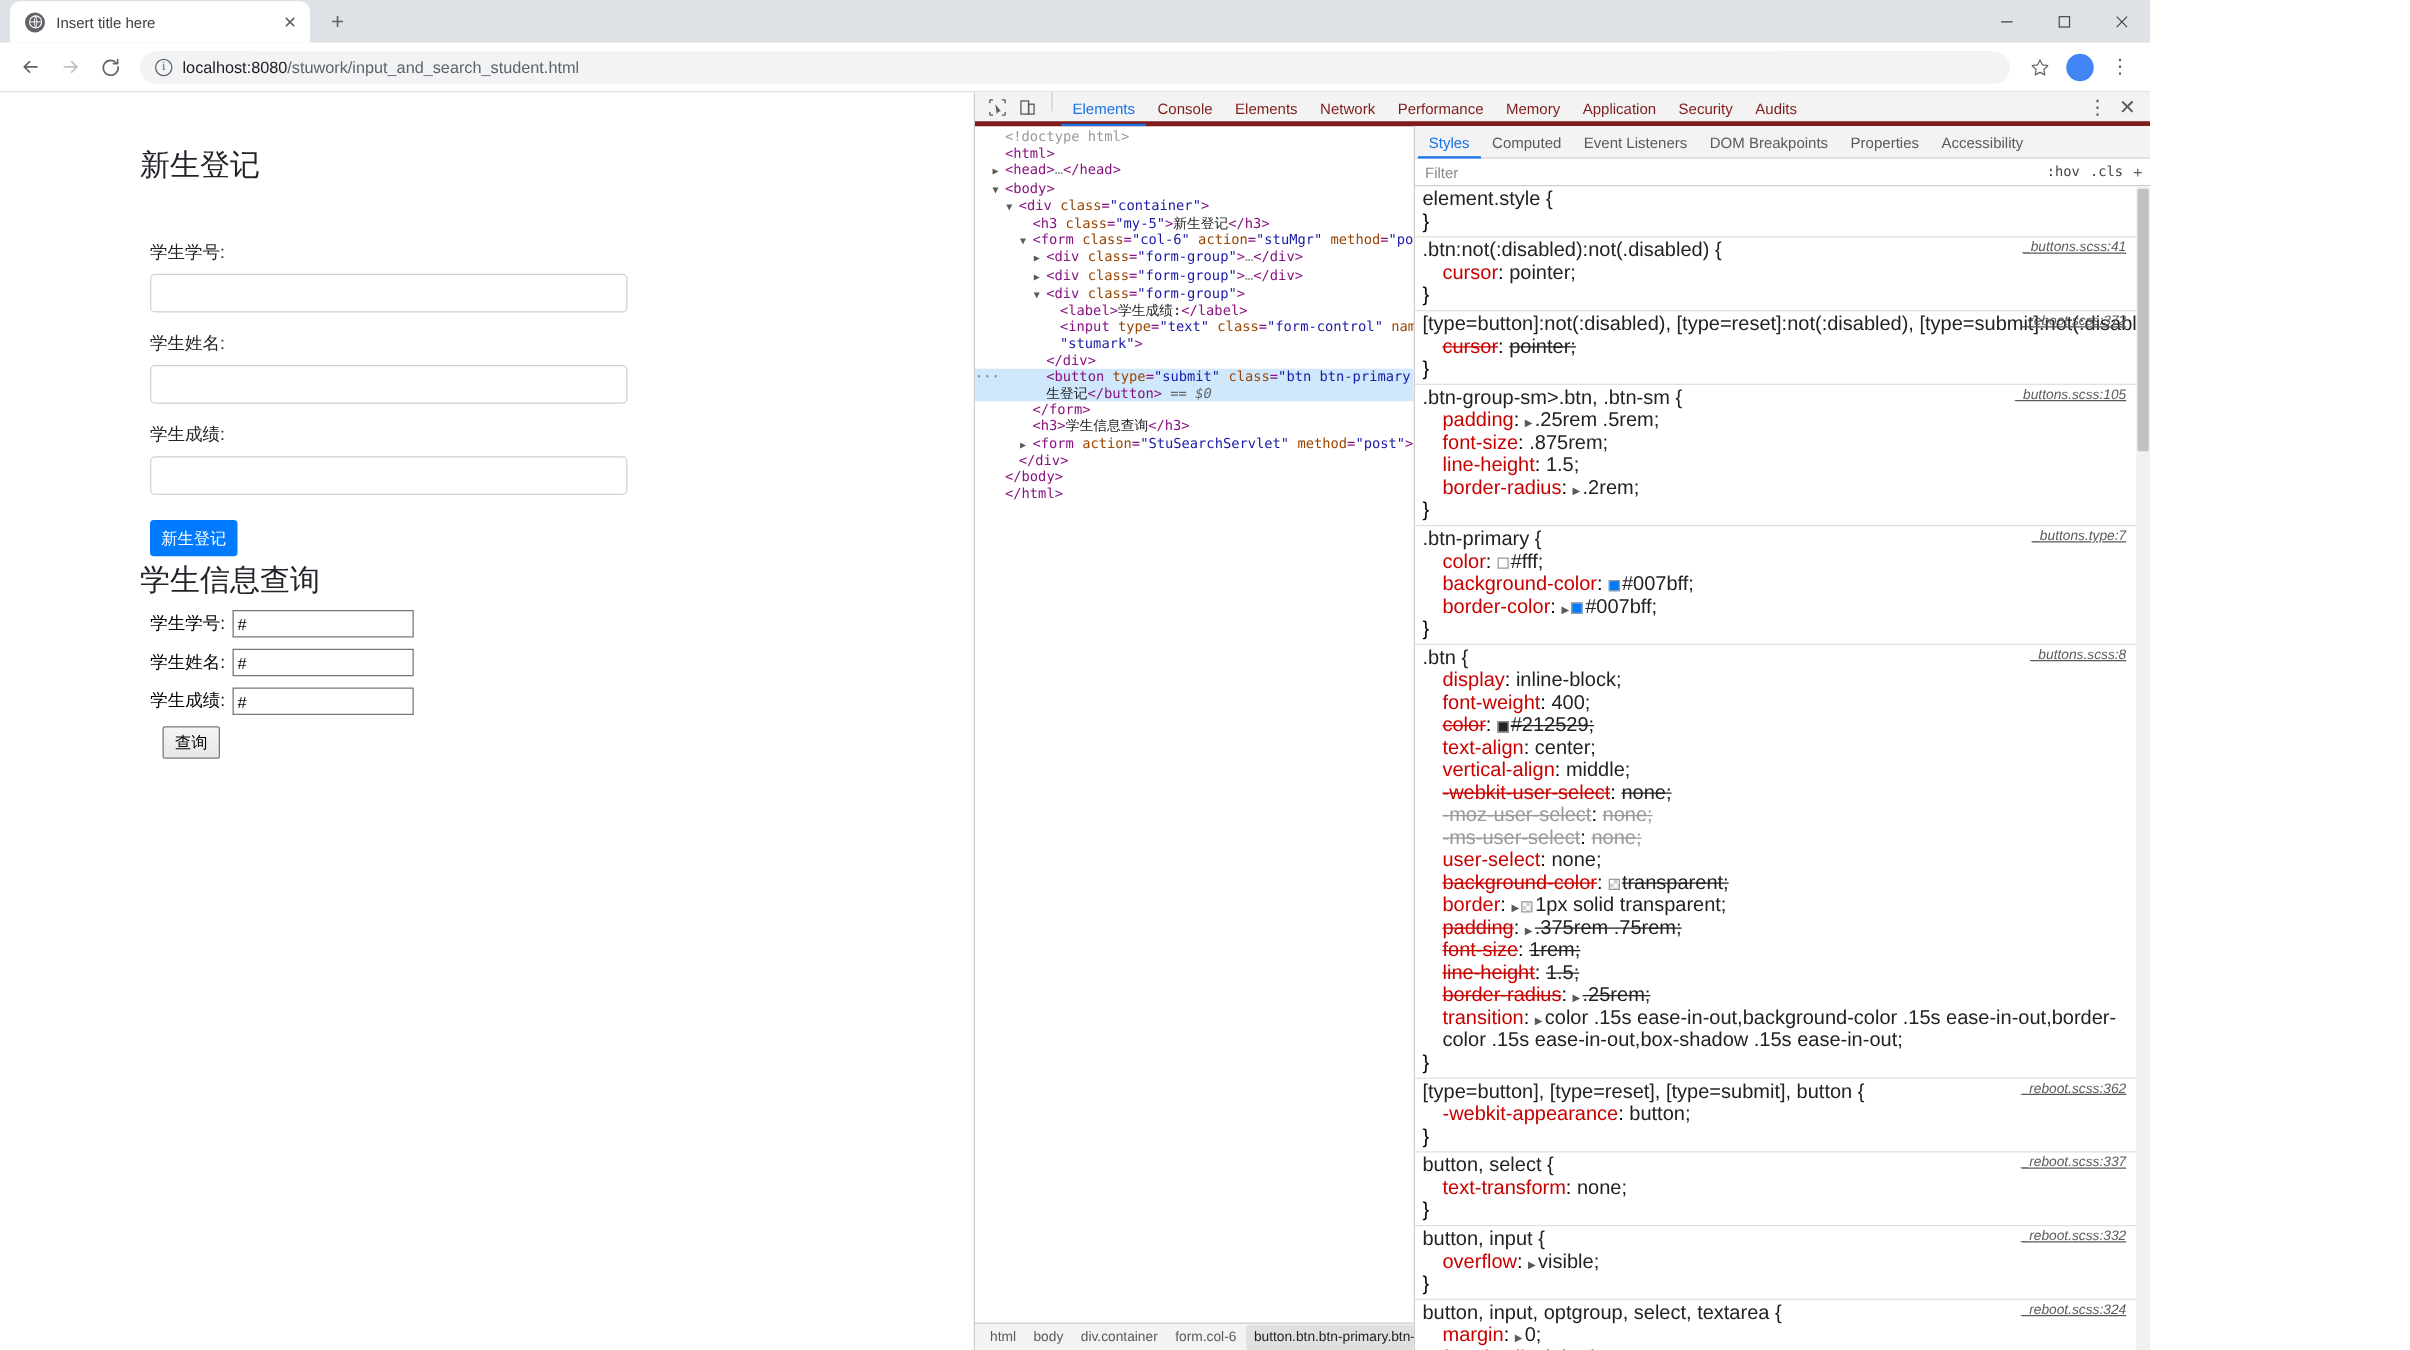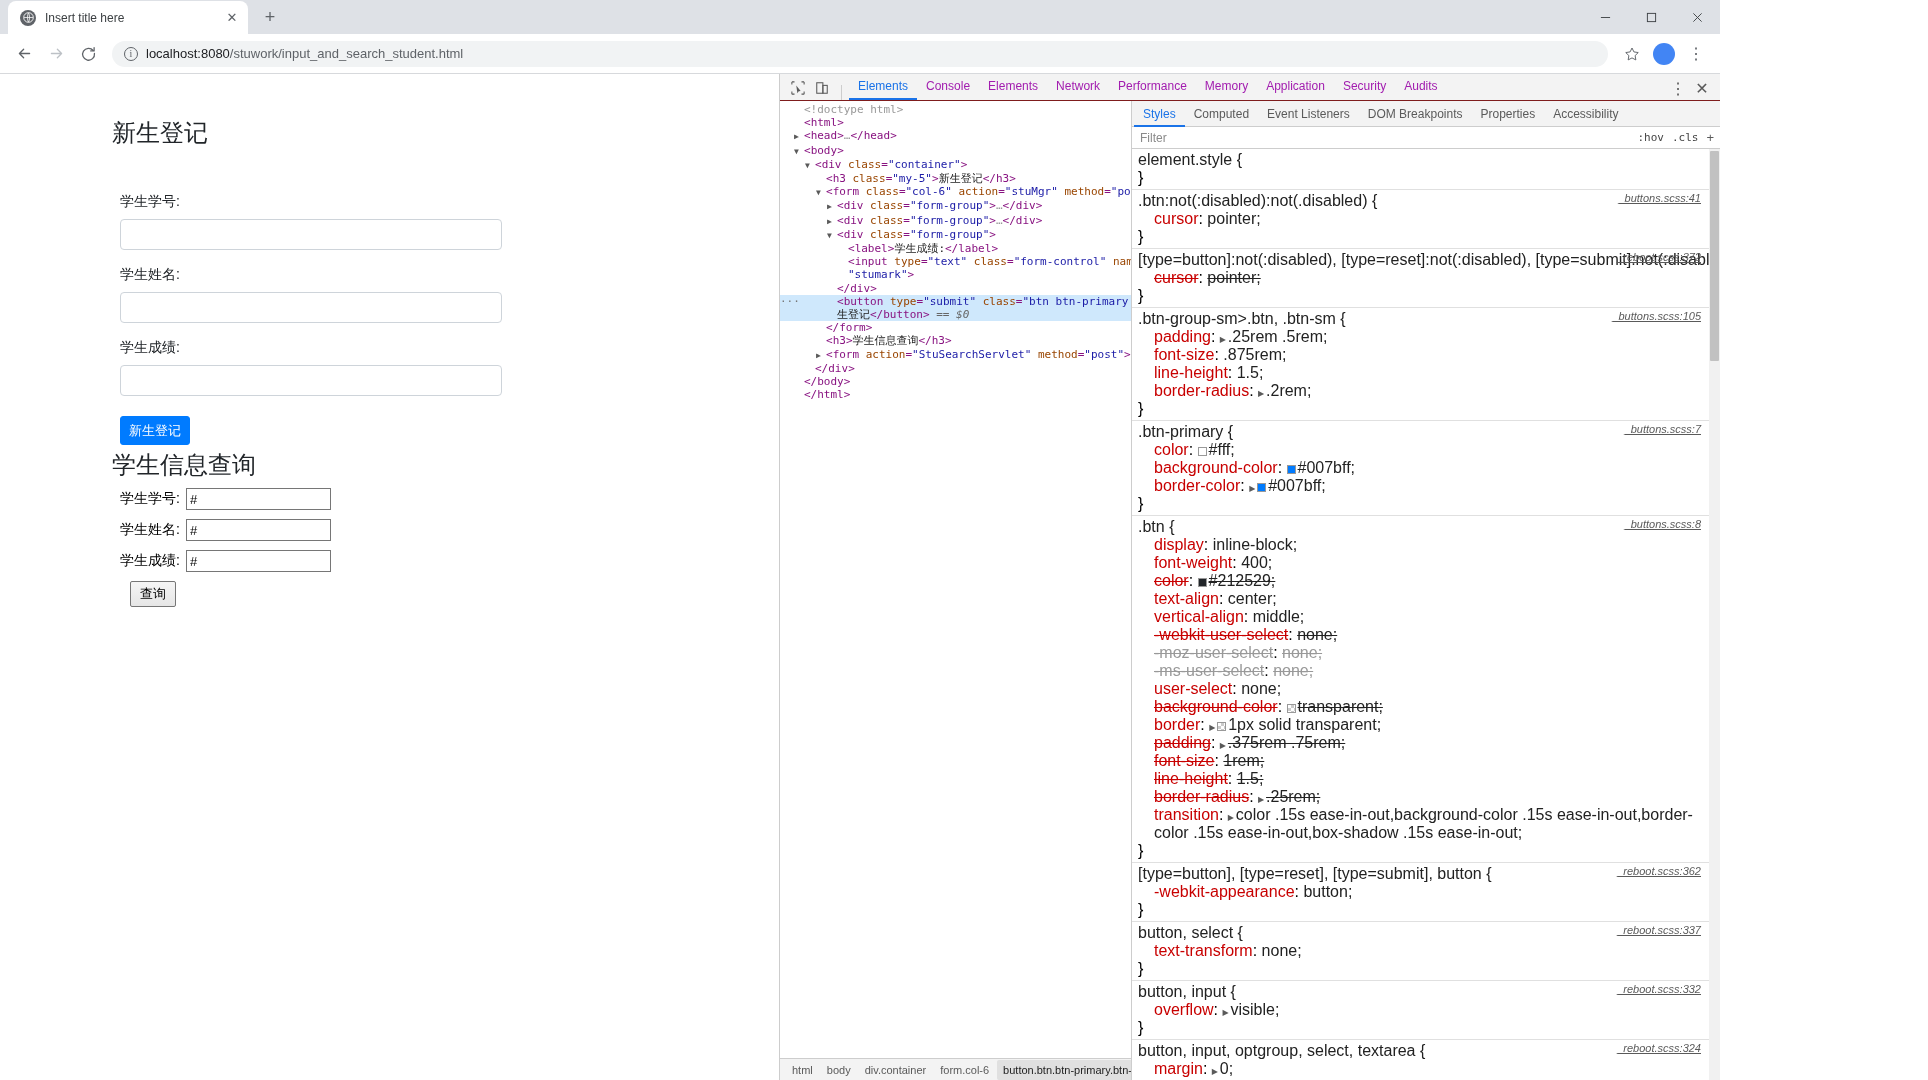--- a/index.html
+++ b/index.html
@@ -225,40 +225,40 @@
     flex: 1 1 auto;
     display: flex;
     flex-direction: column;
     background: #ffffff;
     font-family: "Liberation Sans", sans-serif;
     min-width: 0;
   }
   .dt-topbar {
     height: 27px;
     background: #f3f3f3;
-    border-bottom: 1px solid #7f1d1d;
-    display: flex;
-    align-items: flex-end;
+    border-bottom: 4px solid #7f1d1d;
+    display: flex;
+    align-items: flex-start;
     padding: 0 6px;
     flex: 0 0 auto;
   }
   .dt-icon-btn {
     width: 24px; height: 24px;
     display: flex; align-items: center; justify-content: center;
     color: #5a5a5a;
     flex: 0 0 auto;
   }
   .dt-sep {
     width: 1px; height: 15px; background: #cdcdcd; margin: 0 7px;
     flex: 0 0 auto;
   }
   .dt-tabs { display: flex; align-items: center; height: 27px; flex: 1 1 auto; min-width: 0; }
   .dt-tab {
     font-size: 12px;
-    color: #a21caf;
+    color: #7f1d1d;
     padding: 0 9px;
     height: 27px;
     line-height: 27px;
     white-space: nowrap;
   }
   .dt-tab.active { color: #1a73e8; box-shadow: inset 0 -2px 0 #1a73e8; }
   .dt-right { display: flex; align-items: center; flex: 0 0 auto; }
 
   .dt-main { flex: 1 1 auto; display: flex; min-height: 0; }
 
@@ -611,21 +611,21 @@
                 </div>
                 <div class="rule">
                   <div class="rule-head"><span class="sel-txt">.btn-group-sm&gt;.btn, .btn-sm {</span><span class="origin">_buttons.scss:105</span></div>
                   <div class="decl"><span class="prop">padding</span><span>: </span><span class="arrow">▶</span><span class="pval">.25rem .5rem;</span></div>
                   <div class="decl"><span class="prop">font-size</span><span>: </span><span class="pval">.875rem;</span></div>
                   <div class="decl"><span class="prop">line-height</span><span>: </span><span class="pval">1.5;</span></div>
                   <div class="decl"><span class="prop">border-radius</span><span>: </span><span class="arrow">▶</span><span class="pval">.2rem;</span></div>
                   <div class="rule-head">}</div>
                 </div>
                 <div class="rule">
-                  <div class="rule-head"><span class="sel-txt">.btn-primary {</span><span class="origin">_buttons.scss:7</span></div>
+                  <div class="rule-head"><span class="sel-txt">.btn-primary {</span><span class="origin">_buttons.type:7</span></div>
                   <div class="decl"><span class="prop">color</span><span>: </span><span class="swatch" style="background: rgb(255, 255, 255);"></span><span class="pval">#fff;</span></div>
                   <div class="decl"><span class="prop">background-color</span><span>: </span><span class="swatch" style="background: rgb(0, 123, 255);"></span><span class="pval">#007bff;</span></div>
                   <div class="decl"><span class="prop">border-color</span><span>: </span><span class="arrow">▶</span><span class="swatch" style="background: rgb(0, 123, 255);"></span><span class="pval">#007bff;</span></div>
                   <div class="rule-head">}</div>
                 </div>
                 <div class="rule">
                   <div class="rule-head"><span class="sel-txt">.btn {</span><span class="origin">_buttons.scss:8</span></div>
                   <div class="decl"><span class="prop">display</span><span>: </span><span class="pval">inline-block;</span></div>
                   <div class="decl"><span class="prop">font-weight</span><span>: </span><span class="pval">400;</span></div>
                   <div class="decl off"><span class="prop">color</span><span>: </span><span class="swatch" style="background: rgb(33, 37, 41);"></span><span class="pval">#212529;</span></div>

